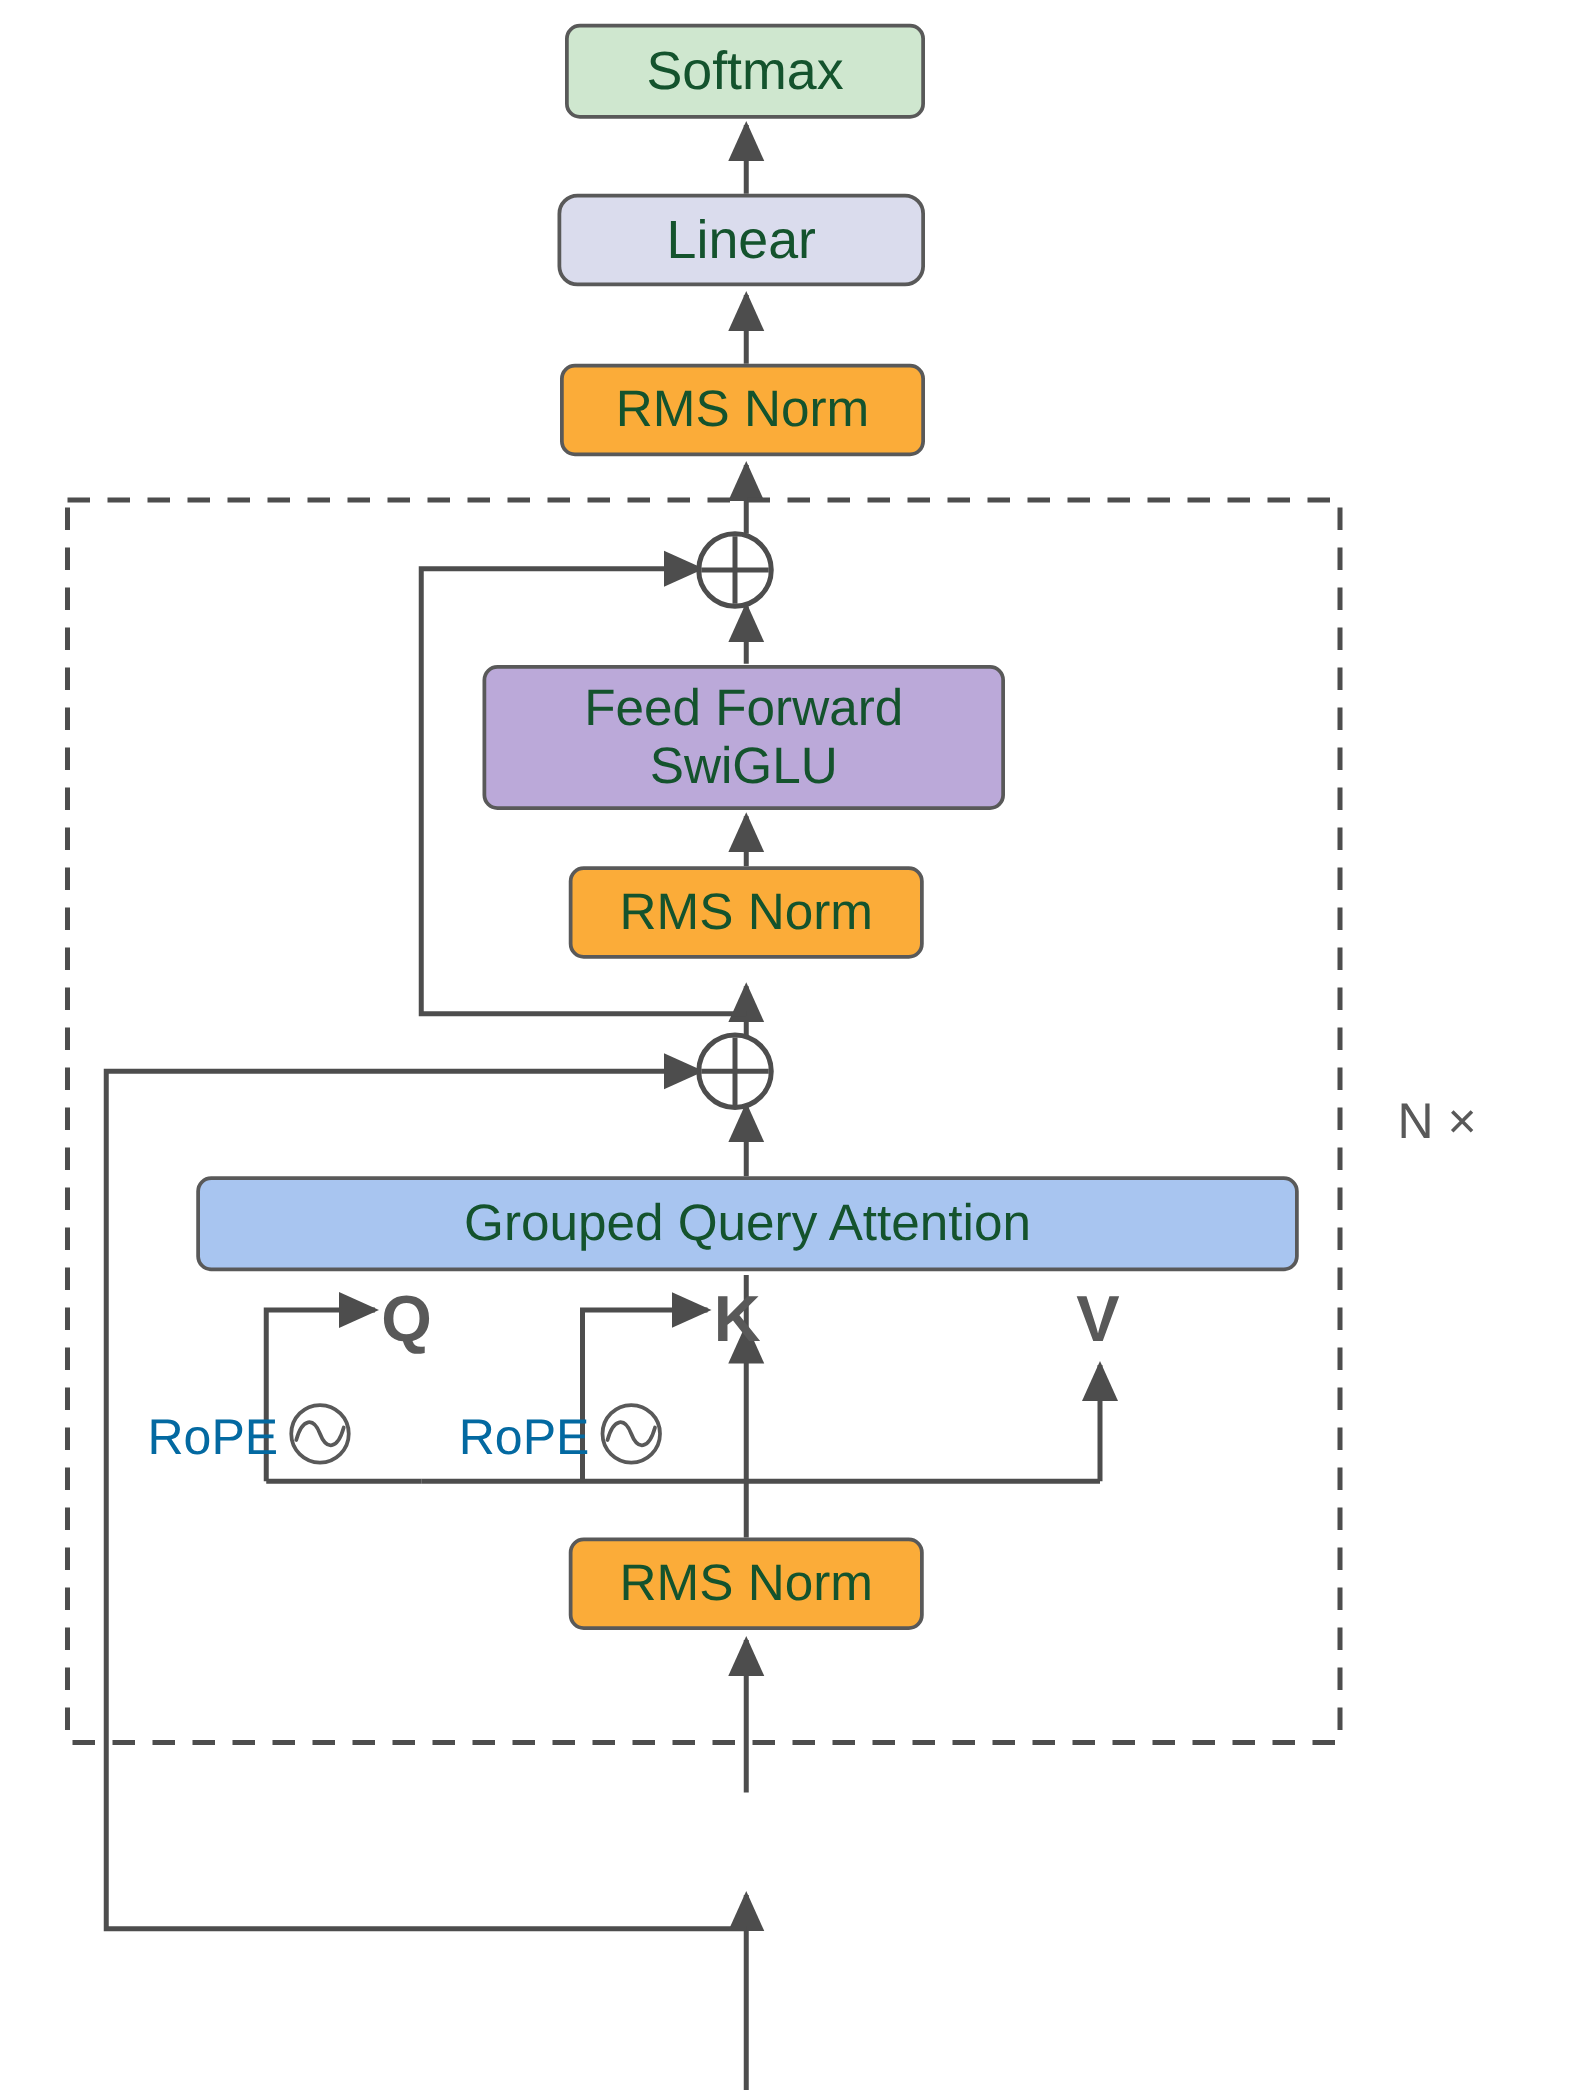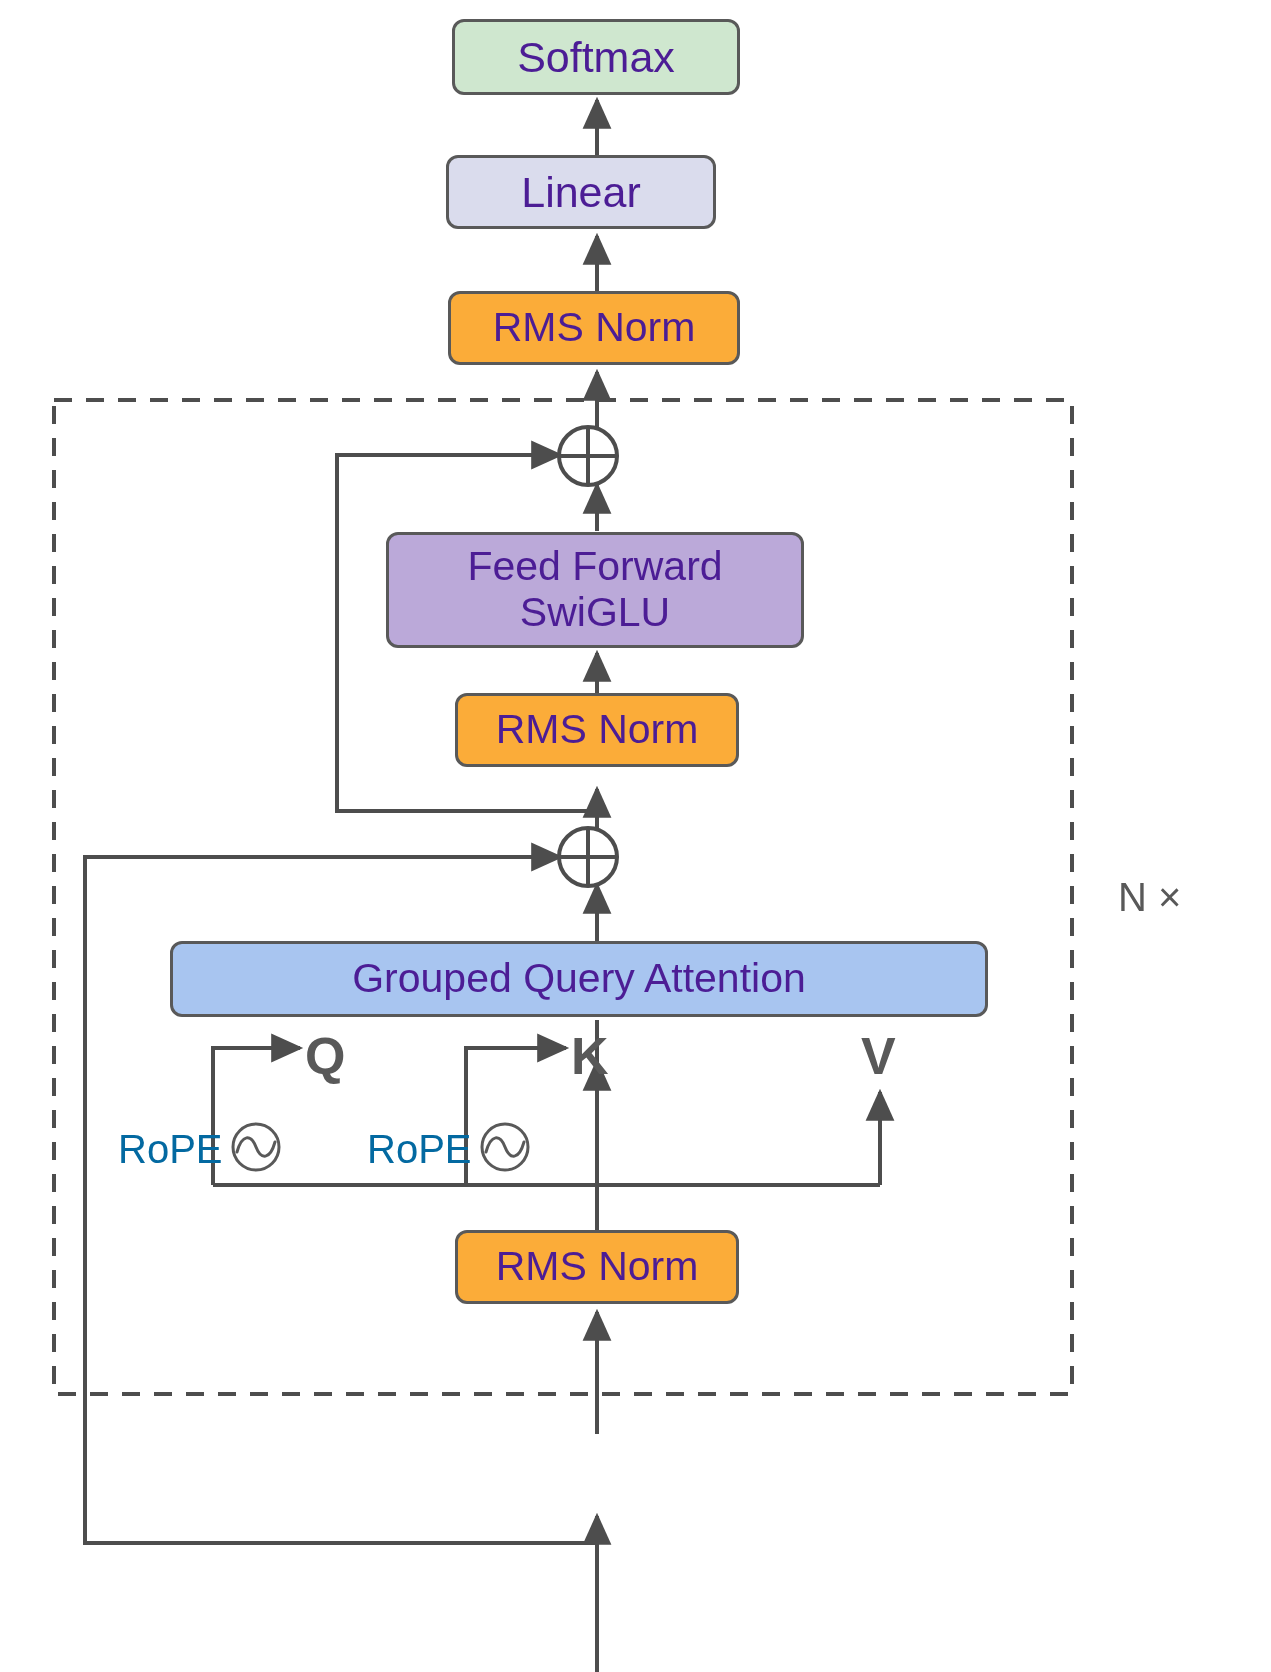--- a/index.html
+++ b/index.html
@@ -25,30 +25,30 @@
   }
   .node {
     position: absolute;
     box-sizing: border-box;
     border: 3px solid #595959;
     border-radius: 12px;
     display: flex;
     align-items: center;
     justify-content: center;
     text-align: center;
-    color: #4c1d95;
+    color: #14532d;
     line-height: 1.12;
     white-space: pre-line;
   }
   .n-softmax  { left: 452px; top: 19px;   width: 288px; height: 76px;  background: #cfe7cf; font-size: 43px; }
-  .n-linear   { left: 446px; top: 155px;  width: 270px; height: 74px;  background: #dadced; font-size: 43px; }
+  .n-linear   { left: 446px; top: 155px;  width: 294px; height: 74px;  background: #dadced; font-size: 43px; border-radius: 16px; }
   .n-rmsnorm1 { left: 448px; top: 291px;  width: 292px; height: 74px;  background: #fbac39; font-size: 41px; }
   .n-ff       { left: 386px; top: 532px;  width: 418px; height: 116px; background: #bba9d9; font-size: 41px; }
   .n-rmsnorm2 { left: 455px; top: 693px;  width: 284px; height: 74px;  background: #fbac39; font-size: 41px; }
-  .n-gqa      { left: 170px; top: 941px;  width: 818px; height: 76px;  background: #a8c5f0; font-size: 41px; }
+  .n-gqa      { left: 157px; top: 941px;  width: 882px; height: 76px;  background: #a8c5f0; font-size: 41px; }
   .n-rmsnorm3 { left: 455px; top: 1230px; width: 284px; height: 74px;  background: #fbac39; font-size: 41px; }
   .n-embed    { left: 428px; top: 1434px; width: 338px; height: 74px;  background: #fbdfe3; font-size: 41px; }
 
   .qkv {
     position: absolute;
     color: #595959;
     font-size: 52px;
     font-weight: bold;
     font-family: "Liberation Sans", sans-serif;
     line-height: 1;

